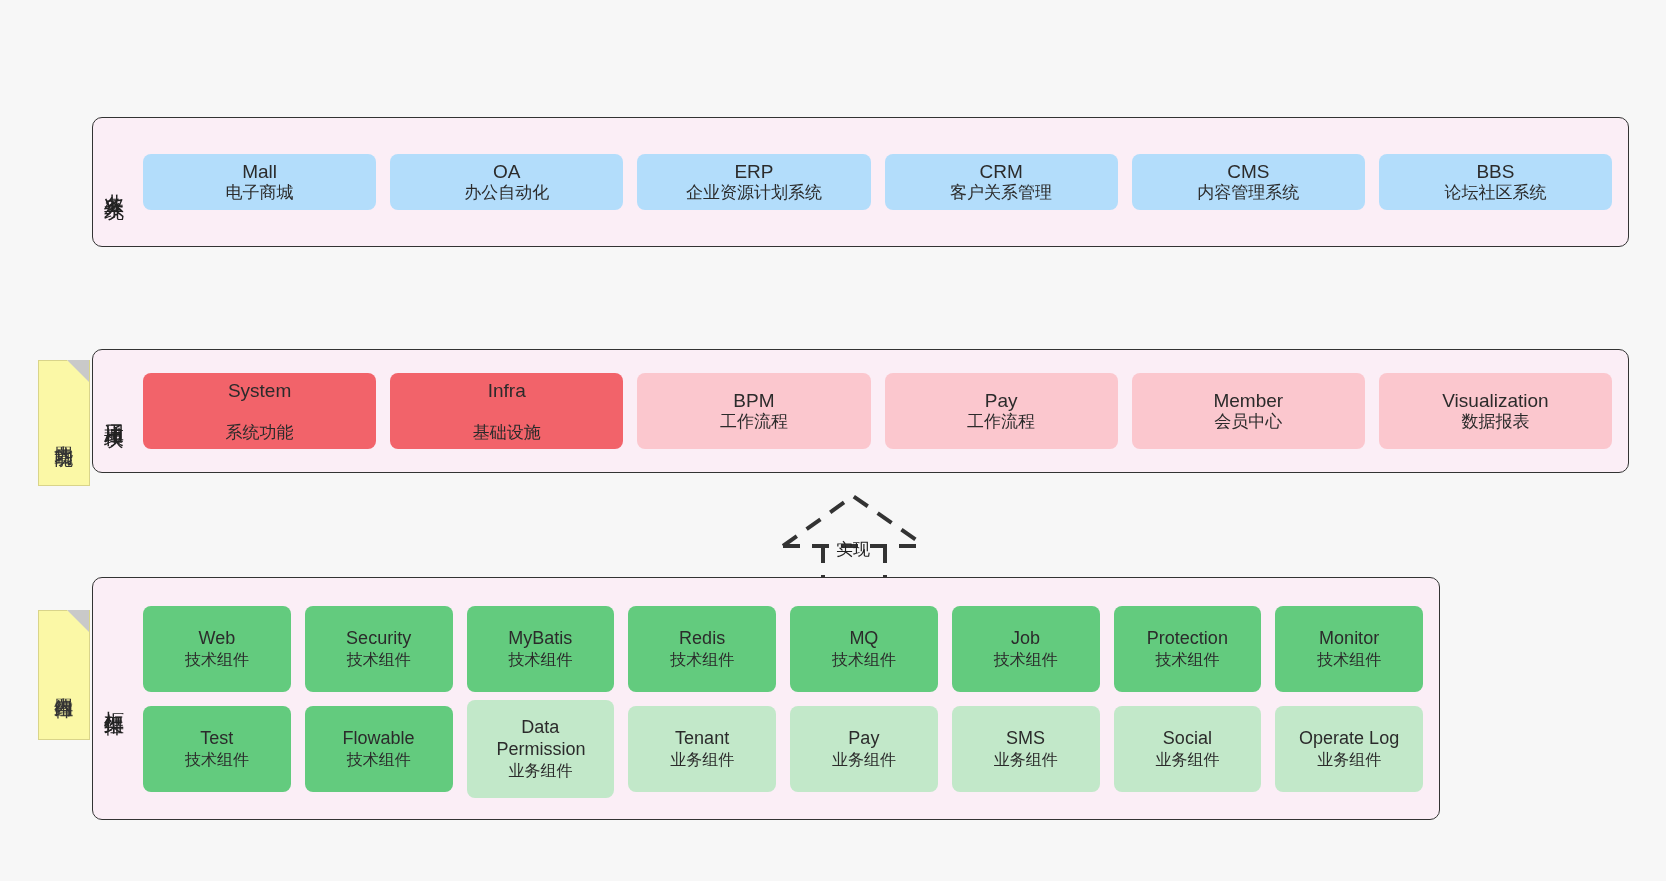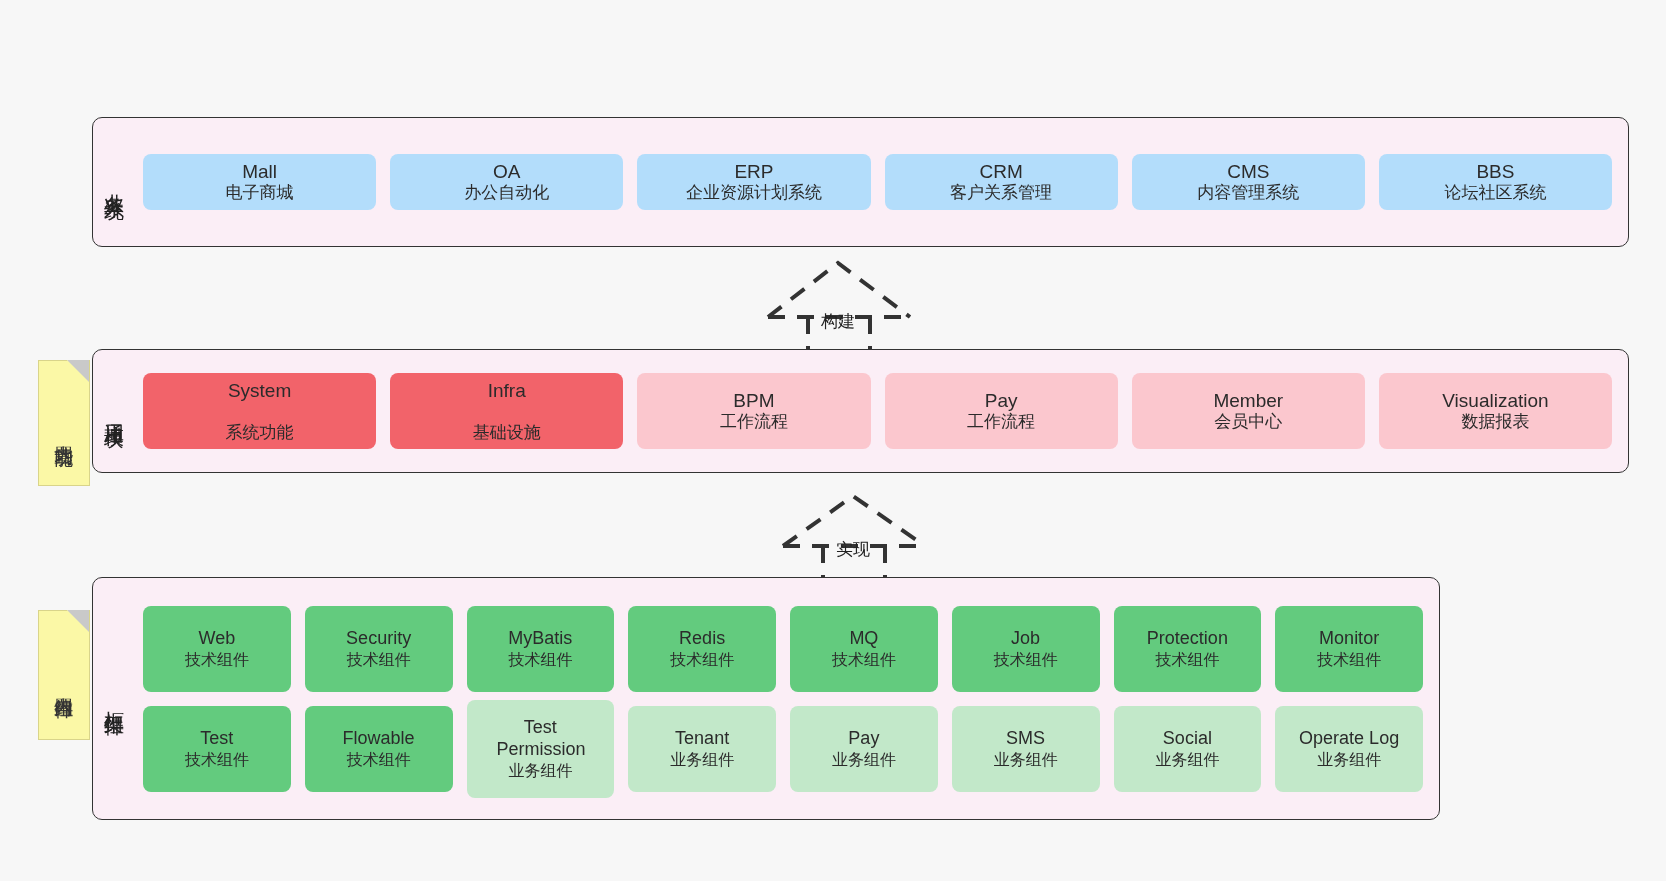--- a/index.html
+++ b/index.html
@@ -151,29 +151,20 @@
           <span class="cn">内容管理系统</span>
         </div>
         <div class="card blue">
           <span class="en">BBS</span>
           <span class="cn">论坛社区系统</span>
         </div>
       </div>
     </div>
   </div>
 
-  <div class="conn" style="left:760px; top:255px; width:160px; height:100px;">
-    <svg width="160" height="100" viewBox="0 0 160 100">
-      <path d="M 8 62 L 78 8 L 150 62" fill="none" stroke="#333" stroke-width="4" stroke-dasharray="17 12" stroke-linecap="butt"></path>
-      <path d="M 8 62 L 150 62" fill="none" stroke="#333" stroke-width="4" stroke-dasharray="17 12"></path>
-      <path d="M 48 62 L 48 100" fill="none" stroke="#333" stroke-width="4" stroke-dasharray="17 12"></path>
-      <path d="M 110 62 L 110 100" fill="none" stroke="#333" stroke-width="4" stroke-dasharray="17 12"></path>
-    </svg>
-    <span class="conn-label" style="left:58px; top:55px; background:transparent;">构建</span>
-  </div>
 
   <div class="sticky" style="left:38px; top:360px; height:126px;">
     <span class="foldtop"></span>
     <span class="fold"></span>
     <span class="sticky-label">内置功能</span>
   </div>
   <div class="band" style="left:92px; top:349px; width:1537px; height:124px;">
     <div class="band-title">通用模块</div>
     <div class="band-body">
       <div class="row">
@@ -262,21 +253,21 @@
       <div class="row" style="height:86px;">
         <div class="card green sm">
           <span class="en">Test</span>
           <span class="cn">技术组件</span>
         </div>
         <div class="card green sm">
           <span class="en">Flowable</span>
           <span class="cn">技术组件</span>
         </div>
         <div class="card mint sm" style="margin-top:-6px; margin-bottom:-6px;">
-          <span class="en" style="display:block; max-width:88px;">Test Permission</span>
+          <span class="en" style="display:block; max-width:88px;">Data Permission</span>
           <span class="cn">业务组件</span>
         </div>
         <div class="card mint sm">
           <span class="en">Tenant</span>
           <span class="cn">业务组件</span>
         </div>
         <div class="card mint sm">
           <span class="en">Pay</span>
           <span class="cn">业务组件</span>
         </div>

